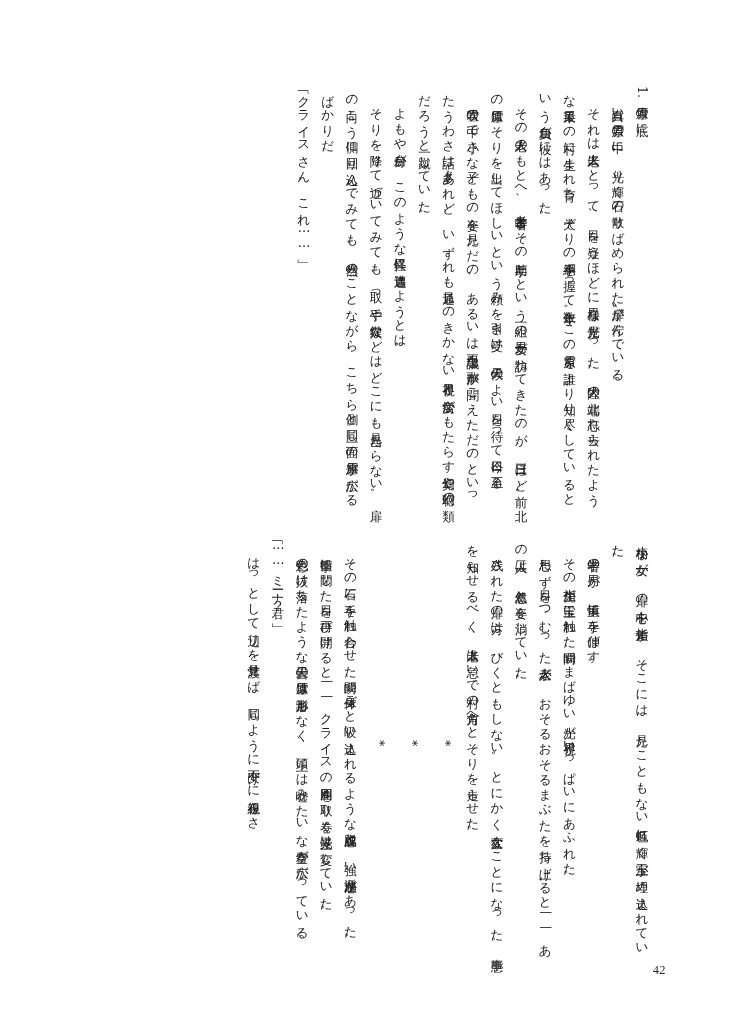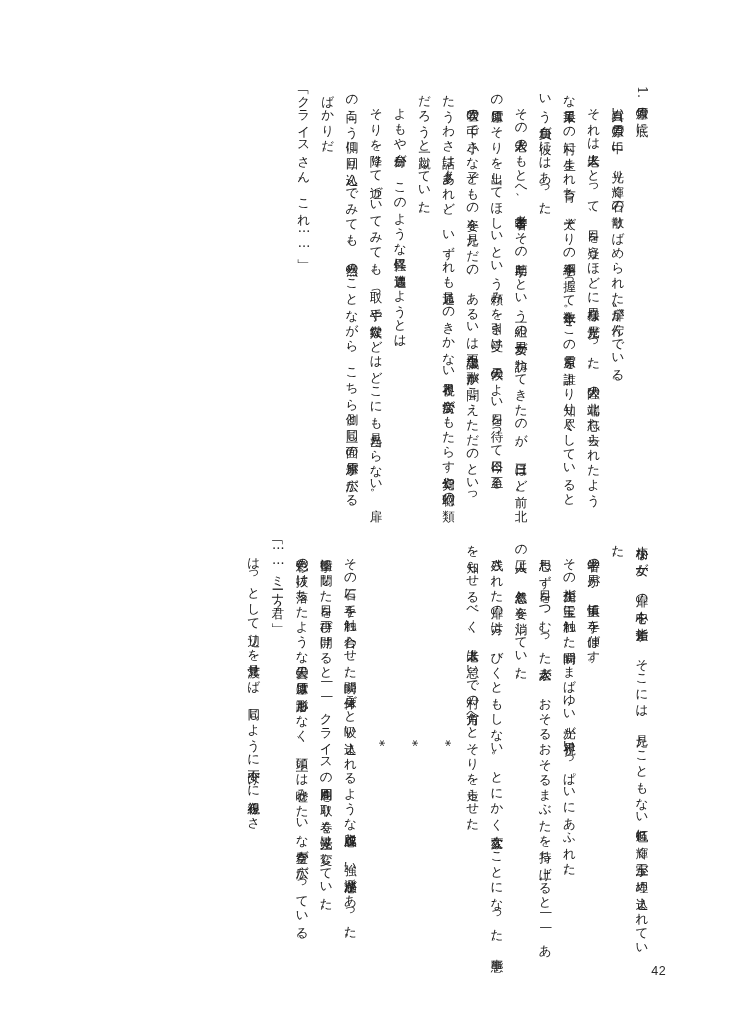--- a/index.html
+++ b/index.html
@@ -90,21 +90,21 @@
   }
 
   
   .folio {
     position: absolute;
     right: 64px;
     bottom: 46px;
     font-size: 12.5px;
     letter-spacing: 0.4px;
     color: #2a2a2a;
-    font-family: Liberation Sans, sans-serif;
+    font-family: Liberation Serif, serif;
   }
 </style>
 </head>
 <body>
 
 <div class="page">
 
   <div class="text-block block-top">
 
     <h1 class="chapter-title"><span class="num">1.</span><span>雪原の底に</span></h1>

